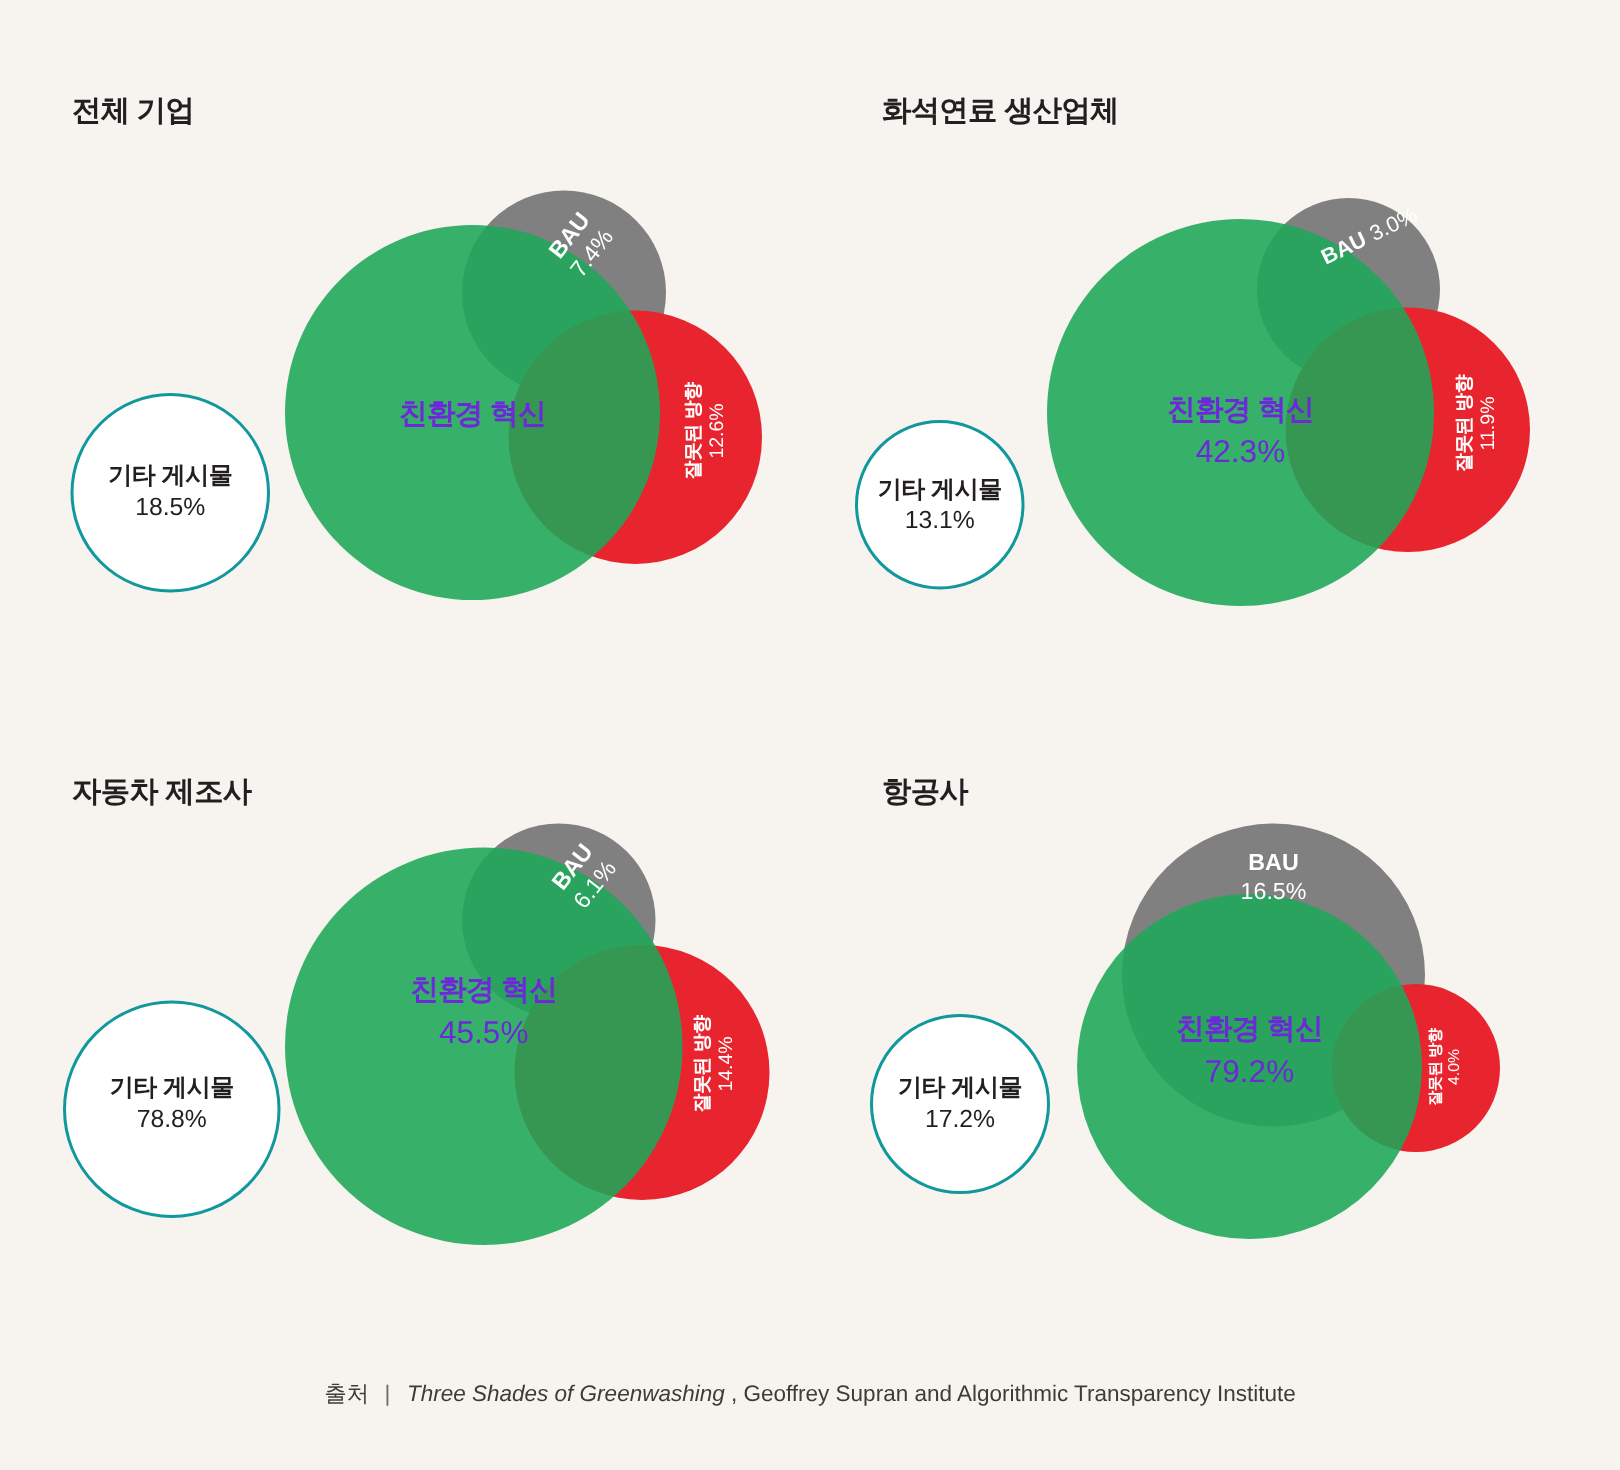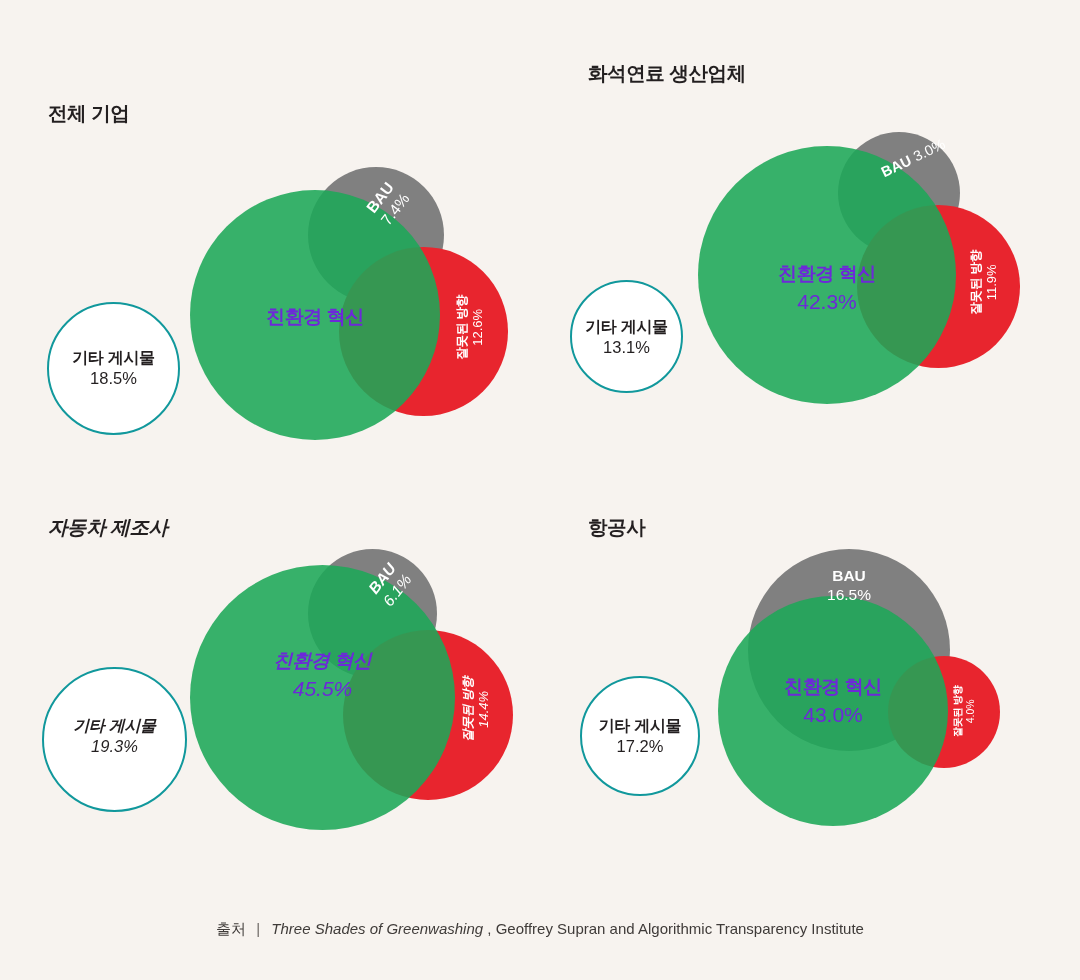--- a/index.html
+++ b/index.html
@@ -20,23 +20,23 @@
     left: 0; top: 0;
     width: 1080px;
     height: 908px;
   }
 
   .panel {
     position: absolute;
     width: 540px;
     height: 454px;
   }
-  .panel.p0 { left: 0;   top: 0; margin-top: 40px;   }
+  .panel.p0 { left: 0;   top: 0;   }
   .panel.p1 { left: 540px; top: 0;   }
-  .panel.p2 { left: 0;   top: 454px; font-style: italic; }
+  .panel.p2 { left: 0;   top: 454px; }
   .panel.p3 { left: 540px; top: 454px; }
 
   .panel-title {
     position: absolute;
     left: 48px;
     top: 60px;
     font-size: 19.5px;
     font-weight: bold;
     color: #231f20;
     letter-spacing: -0.4px;
@@ -218,21 +218,21 @@
   <div class="panel p2">
     <div class="panel-title">자동차 제조사</div>
     <div class="venn">
       <div class="circle c-bau" style="left:308px; top:95px; width:129px; height:129px;"></div>
       <div class="circle c-wrong" style="left:343px; top:176px; width:170px; height:170px;"></div>
       <div class="circle c-green" style="left:190px; top:111px; width:265px; height:265px;"></div>
       <div class="circle c-other" style="left:42px; top:213px; width:145px; height:145px;"></div>
 
       <div class="lbl lbl-other" style="left:42px; top:262px; width:145px;">
         <span class="l-name">기타 게시물</span>
-        <span class="l-val">19.3%</span>
+        <span class="l-val">78.8%</span>
       </div>
 
       <div class="lbl lbl-green" style="left:190px; top:196px; width:265px;">
         <span class="l-name">친환경 혁신</span>
         <span class="l-val">45.5%</span>
       </div>
 
       <div class="lbl lbl-bau rot" style="left:352px; top:112px; width:76px; transform:rotate(-52deg);">
         <span class="l-name">BAU</span>
         <span class="l-val">6.1%</span>
@@ -253,21 +253,21 @@
       <div class="circle c-green" style="left:178px; top:142px; width:230px; height:230px;"></div>
       <div class="circle c-other" style="left:40px; top:222px; width:120px; height:120px;"></div>
 
       <div class="lbl lbl-other" style="left:40px; top:262px; width:120px;">
         <span class="l-name">기타 게시물</span>
         <span class="l-val">17.2%</span>
       </div>
 
       <div class="lbl lbl-green" style="left:178px; top:222px; width:230px;">
         <span class="l-name">친환경 혁신</span>
-        <span class="l-val">43.0%</span>
+        <span class="l-val">79.2%</span>
       </div>
 
       <div class="lbl lbl-bau" style="left:249px; top:113px; width:120px;">
         <span class="l-name">BAU</span>
         <span class="l-val">16.5%</span>
       </div>
 
       <div class="lbl lbl-wrong small" style="left:393px; top:245px; width:62px; transform:rotate(-90deg);">
         <span class="l-name">잘못된 방향</span>
         <span class="l-val">4.0%</span>

